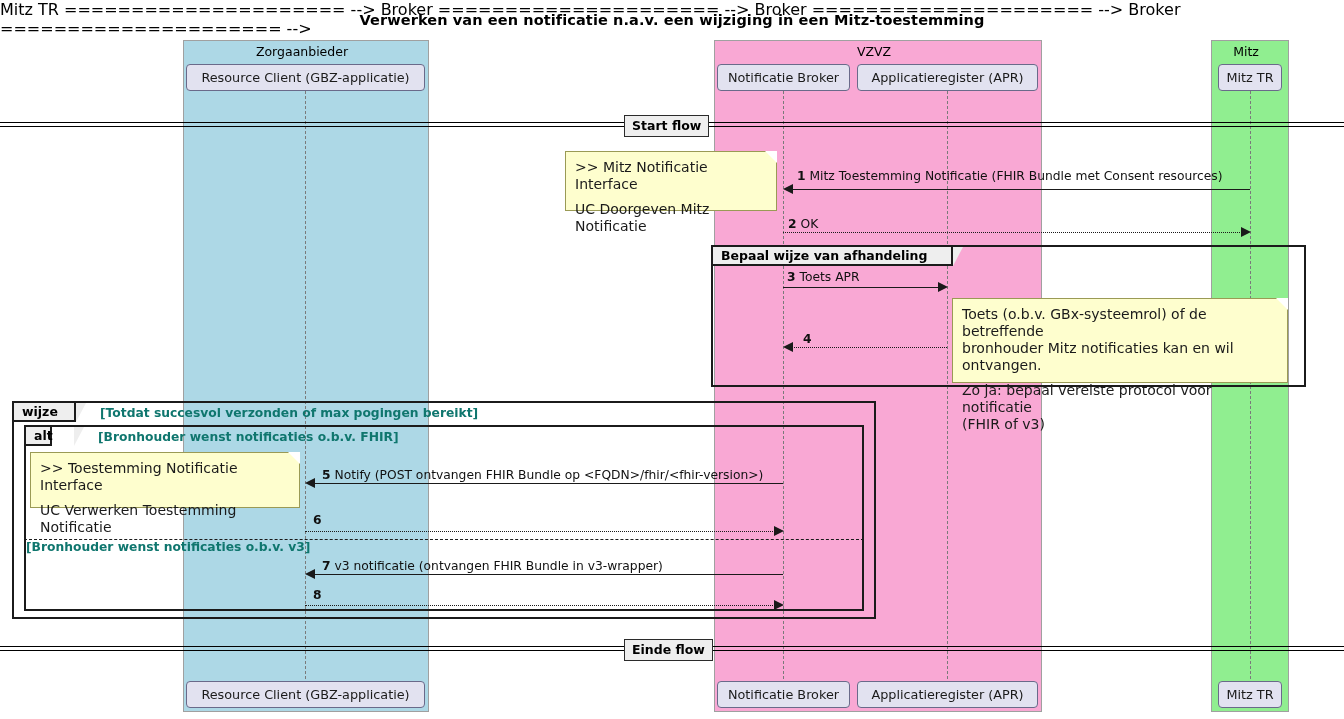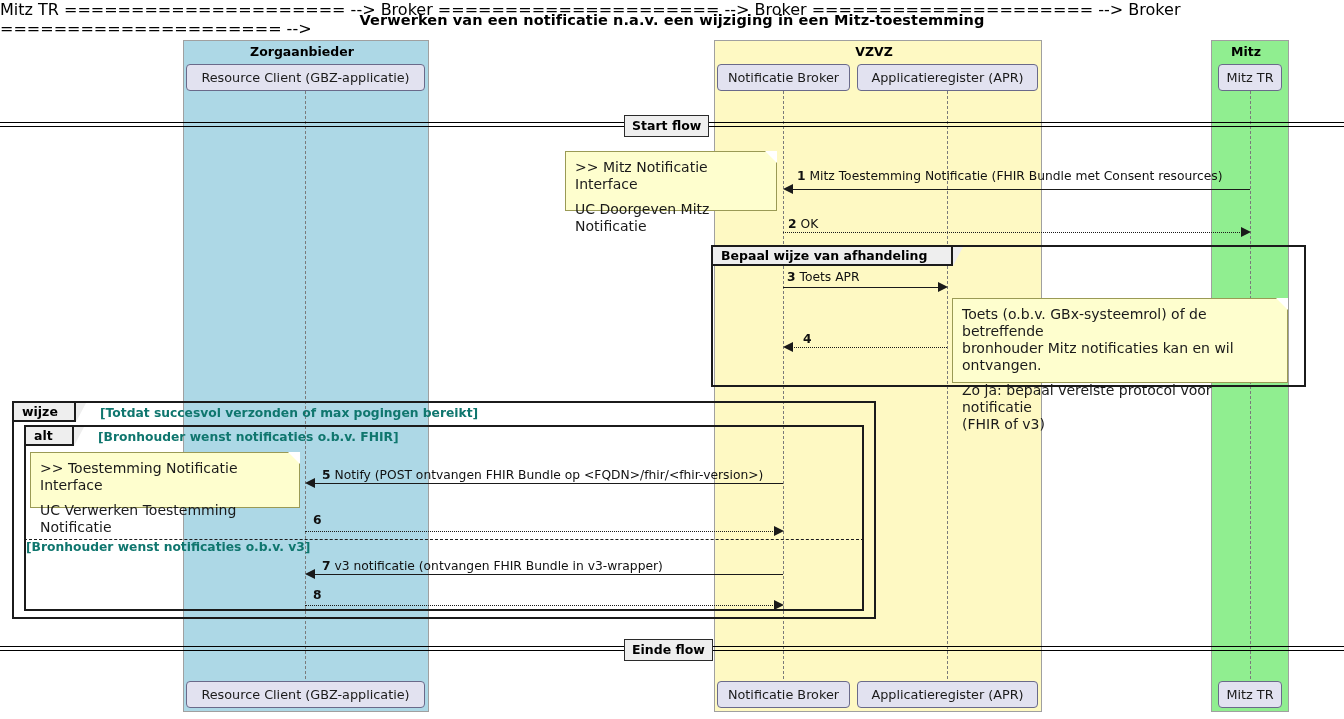--- a/index.html
+++ b/index.html
@@ -13,24 +13,24 @@
   
   .diagram-title{
     position:absolute;left:0;top:12px;width:1344px;text-align:center;
     font-size:14.5px;font-weight:bold;letter-spacing:0.1px;
   }
 
   
   .group-box{position:absolute;border:1px solid #A0A0A0;box-sizing:border-box;}
   .group-box .group-title{
     position:absolute;left:0;right:8px;top:3px;text-align:center;
-    font-size:12.5px;font-weight:bold;
+    font-size:12.5px;font-weight:normal;
   }
   .grp-zorg{background:#ADD8E6;}
-  .grp-vzvz{background:#fef9c3;}
+  .grp-vzvz{background:#f9a8d4;}
   .grp-mitz{background:#90EE90;}
 
   
   .participant{
     position:absolute;box-sizing:border-box;
     background:#E2E2F0;border:1px solid #6A6A8A;border-radius:4px;
     font-size:12.8px;color:#1b1b1b;
     display:flex;align-items:center;justify-content:center;
     height:27px;white-space:nowrap;
   }
@@ -216,21 +216,21 @@
   
   <div class="fragment" style="left:12px;top:401px;width:864px;height:218px;"></div>
   <div class="frag-tab" style="left:14px;top:403px;width:62px;">
     <span>wijze</span>
   </div>
   <div class="frag-tab-cut" style="left:76px;top:403px;"></div>
   <div class="frag-cond" style="left:100px;top:406px;">[Totdat succesvol verzonden of max pogingen bereikt]</div>
 
   
   <div class="fragment" style="left:24px;top:425px;width:840px;height:186px;"></div>
-  <div class="frag-tab" style="left:26px;top:427px;width:48px;">
+  <div class="frag-tab" style="left:26px;top:427px;width:26px;">
     <span>alt</span>
   </div>
   <div class="frag-tab-cut" style="left:74px;top:427px;"></div>
   <div class="frag-cond" style="left:98px;top:430px;">[Bronhouder wenst notificaties o.b.v. FHIR]</div>
 
   
   <div class="frag-divider" style="left:24px;top:539px;width:840px;"></div>
   <div class="frag-cond" style="left:26px;top:540px;">[Bronhouder wenst notificaties o.b.v. v3]</div>
 
   

